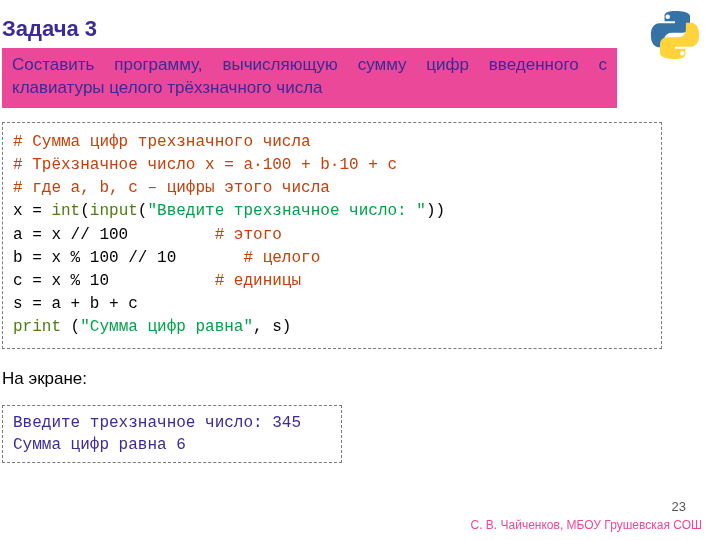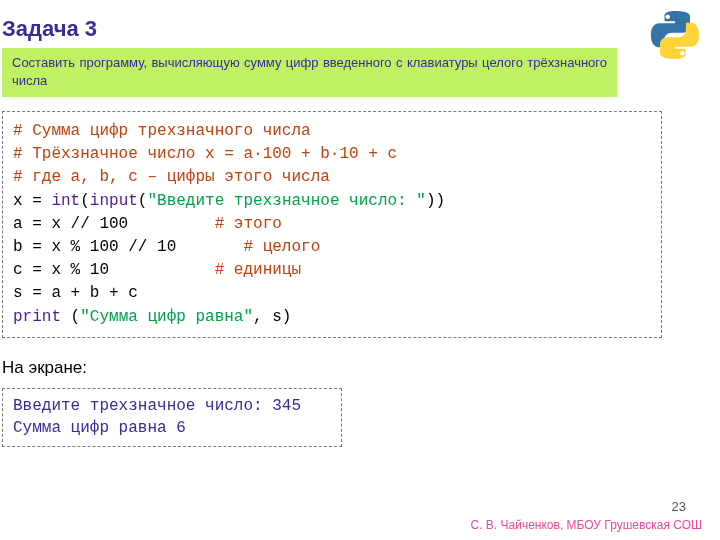--- a/index.html
+++ b/index.html
@@ -21,48 +21,48 @@
     margin-bottom: 6px;
   }
   .logo {
     position: absolute;
     top: 10px;
     right: 20px;
     width: 50px;
     height: 50px;
   }
   .task-bar {
-    background: #bef264;
+    background: #ec4899;
     color: #3b2a98;
-    font-size: 13px;
+    font-size: 17px;
     padding: 6px 10px 8px 10px;
     line-height: 1.35;
     text-align: justify;
     text-align-last: left;
     width: 615px;
   }
   .code-box {
     margin-top: 14px;
     border: 1.5px dashed #7a7a7a;
     padding: 8px 10px;
     font-family: "Courier New", monospace;
     font-size: 16px;
     line-height: 1.45;
     white-space: pre;
     width: 660px;
     color: #000;
   }
   .code-box .cmt { color: #c2410c; }
-  .code-box .fn  { color: #4c1d95; }
+  .code-box .fn  { color: #4d7c0f; }
   .code-box .str { color: #00a24a; }
   .screen-label {
     margin-top: 20px;
     font-size: 17px;
     color: #000;
-    margin-bottom: 10px;
+    margin-bottom: 16px;
   }
   .output-box {
     border: 1.5px dashed #7a7a7a;
     padding: 6px 10px;
     font-family: "Courier New", monospace;
     font-size: 16px;
     line-height: 1.4;
     white-space: pre;
     color: #3b2a98;
     display: inline-block;

